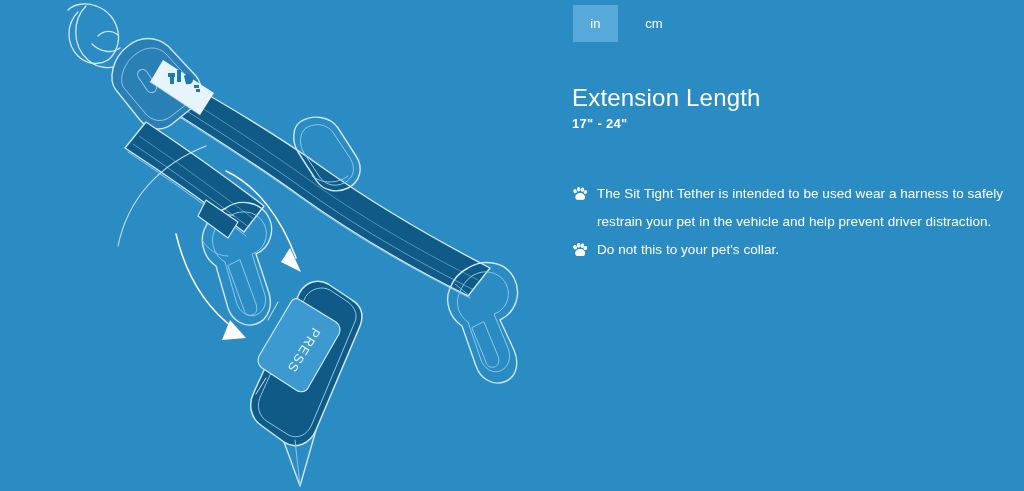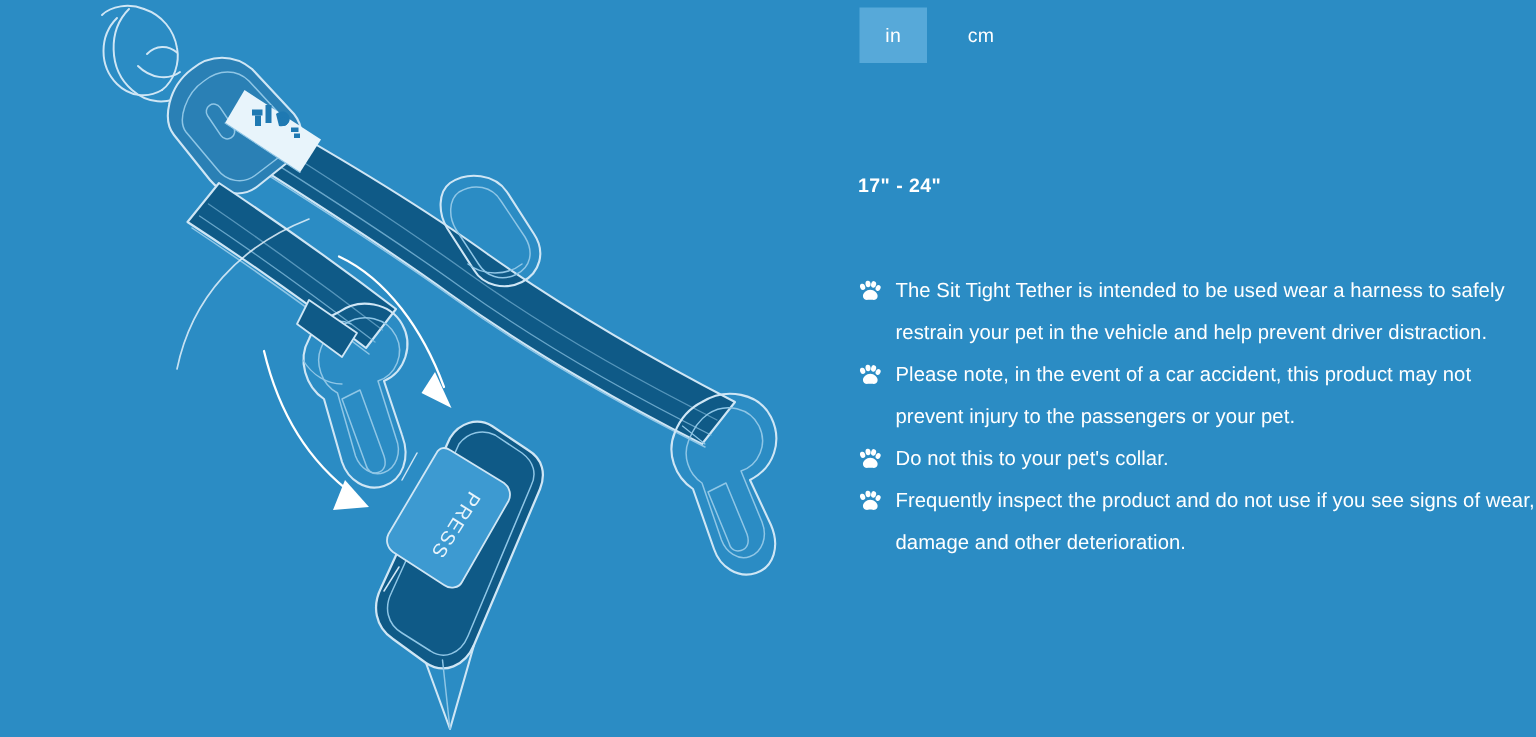--- a/index.html
+++ b/index.html
@@ -245,20 +245,21 @@
     </svg>
   </div>
 
   <div class="spec-pane">
 
     <div class="unit-toggle">
       <button class="unit-btn is-active">in</button>
       <button class="unit-btn is-inactive">cm</button>
     </div>
 
+    <h1 class="spec-title">Extension Length</h1>
 
     <div class="spec-value">17" - 24"</div>
 
     <ul class="notes">
 
       <li class="note-item wrap">
         <span class="paw">
           <svg viewBox="0 0 16 16" width="16" height="16" aria-hidden="true">
             <g fill="#ffffff">
               <ellipse cx="3.1" cy="5.2" rx="1.7" ry="2.1" transform="rotate(-20 3.1 5.2)"></ellipse>
@@ -277,48 +278,33 @@
           <svg viewBox="0 0 16 16" width="16" height="16" aria-hidden="true">
             <g fill="#ffffff">
               <ellipse cx="3.1" cy="5.2" rx="1.7" ry="2.1" transform="rotate(-20 3.1 5.2)"></ellipse>
               <ellipse cx="6.7" cy="3.3" rx="1.7" ry="2.2" transform="rotate(-8 6.7 3.3)"></ellipse>
               <ellipse cx="10.4" cy="3.6" rx="1.7" ry="2.2" transform="rotate(10 10.4 3.6)"></ellipse>
               <ellipse cx="13.4" cy="6.0" rx="1.6" ry="2.0" transform="rotate(26 13.4 6)"></ellipse>
               <path d="M8.2 7.1c2.6 0 4.9 2.1 4.9 4.2 0 1.9-1.7 2.9-3.4 2.6-.9-.2-2.1-.2-3 0-1.7.3-3.4-.7-3.4-2.6 0-2.1 2.3-4.2 4.9-4.2z"></path>
             </g>
           </svg>
         </span>
-        <span>Please note, in the event of a car accident, this product may not prevent injury to the passengers or your pet.</span>
       </li>
 
       <li class="note-item">
         <span class="paw">
           <svg viewBox="0 0 16 16" width="16" height="16" aria-hidden="true">
             <g fill="#ffffff">
               <ellipse cx="3.1" cy="5.2" rx="1.7" ry="2.1" transform="rotate(-20 3.1 5.2)"></ellipse>
               <ellipse cx="6.7" cy="3.3" rx="1.7" ry="2.2" transform="rotate(-8 6.7 3.3)"></ellipse>
               <ellipse cx="10.4" cy="3.6" rx="1.7" ry="2.2" transform="rotate(10 10.4 3.6)"></ellipse>
               <ellipse cx="13.4" cy="6.0" rx="1.6" ry="2.0" transform="rotate(26 13.4 6)"></ellipse>
               <path d="M8.2 7.1c2.6 0 4.9 2.1 4.9 4.2 0 1.9-1.7 2.9-3.4 2.6-.9-.2-2.1-.2-3 0-1.7.3-3.4-.7-3.4-2.6 0-2.1 2.3-4.2 4.9-4.2z"></path>
             </g>
           </svg>
         </span>
         <span>Do not this to your pet's collar.</span>
       </li>
 
-      <li class="note-item wrap">
-        <span class="paw">
-          <svg viewBox="0 0 16 16" width="16" height="16" aria-hidden="true">
-            <g fill="#ffffff">
-              <ellipse cx="3.1" cy="5.2" rx="1.7" ry="2.1" transform="rotate(-20 3.1 5.2)"></ellipse>
-              <ellipse cx="6.7" cy="3.3" rx="1.7" ry="2.2" transform="rotate(-8 6.7 3.3)"></ellipse>
-              <ellipse cx="10.4" cy="3.6" rx="1.7" ry="2.2" transform="rotate(10 10.4 3.6)"></ellipse>
-              <ellipse cx="13.4" cy="6.0" rx="1.6" ry="2.0" transform="rotate(26 13.4 6)"></ellipse>
-              <path d="M8.2 7.1c2.6 0 4.9 2.1 4.9 4.2 0 1.9-1.7 2.9-3.4 2.6-.9-.2-2.1-.2-3 0-1.7.3-3.4-.7-3.4-2.6 0-2.1 2.3-4.2 4.9-4.2z"></path>
-            </g>
-          </svg>
-        </span>
-        <span>Frequently inspect the product and do not use if you see signs of wear, damage and other deterioration.</span>
-      </li>
 
     </ul>
   </div>
 </div>
 
 </body></html>

